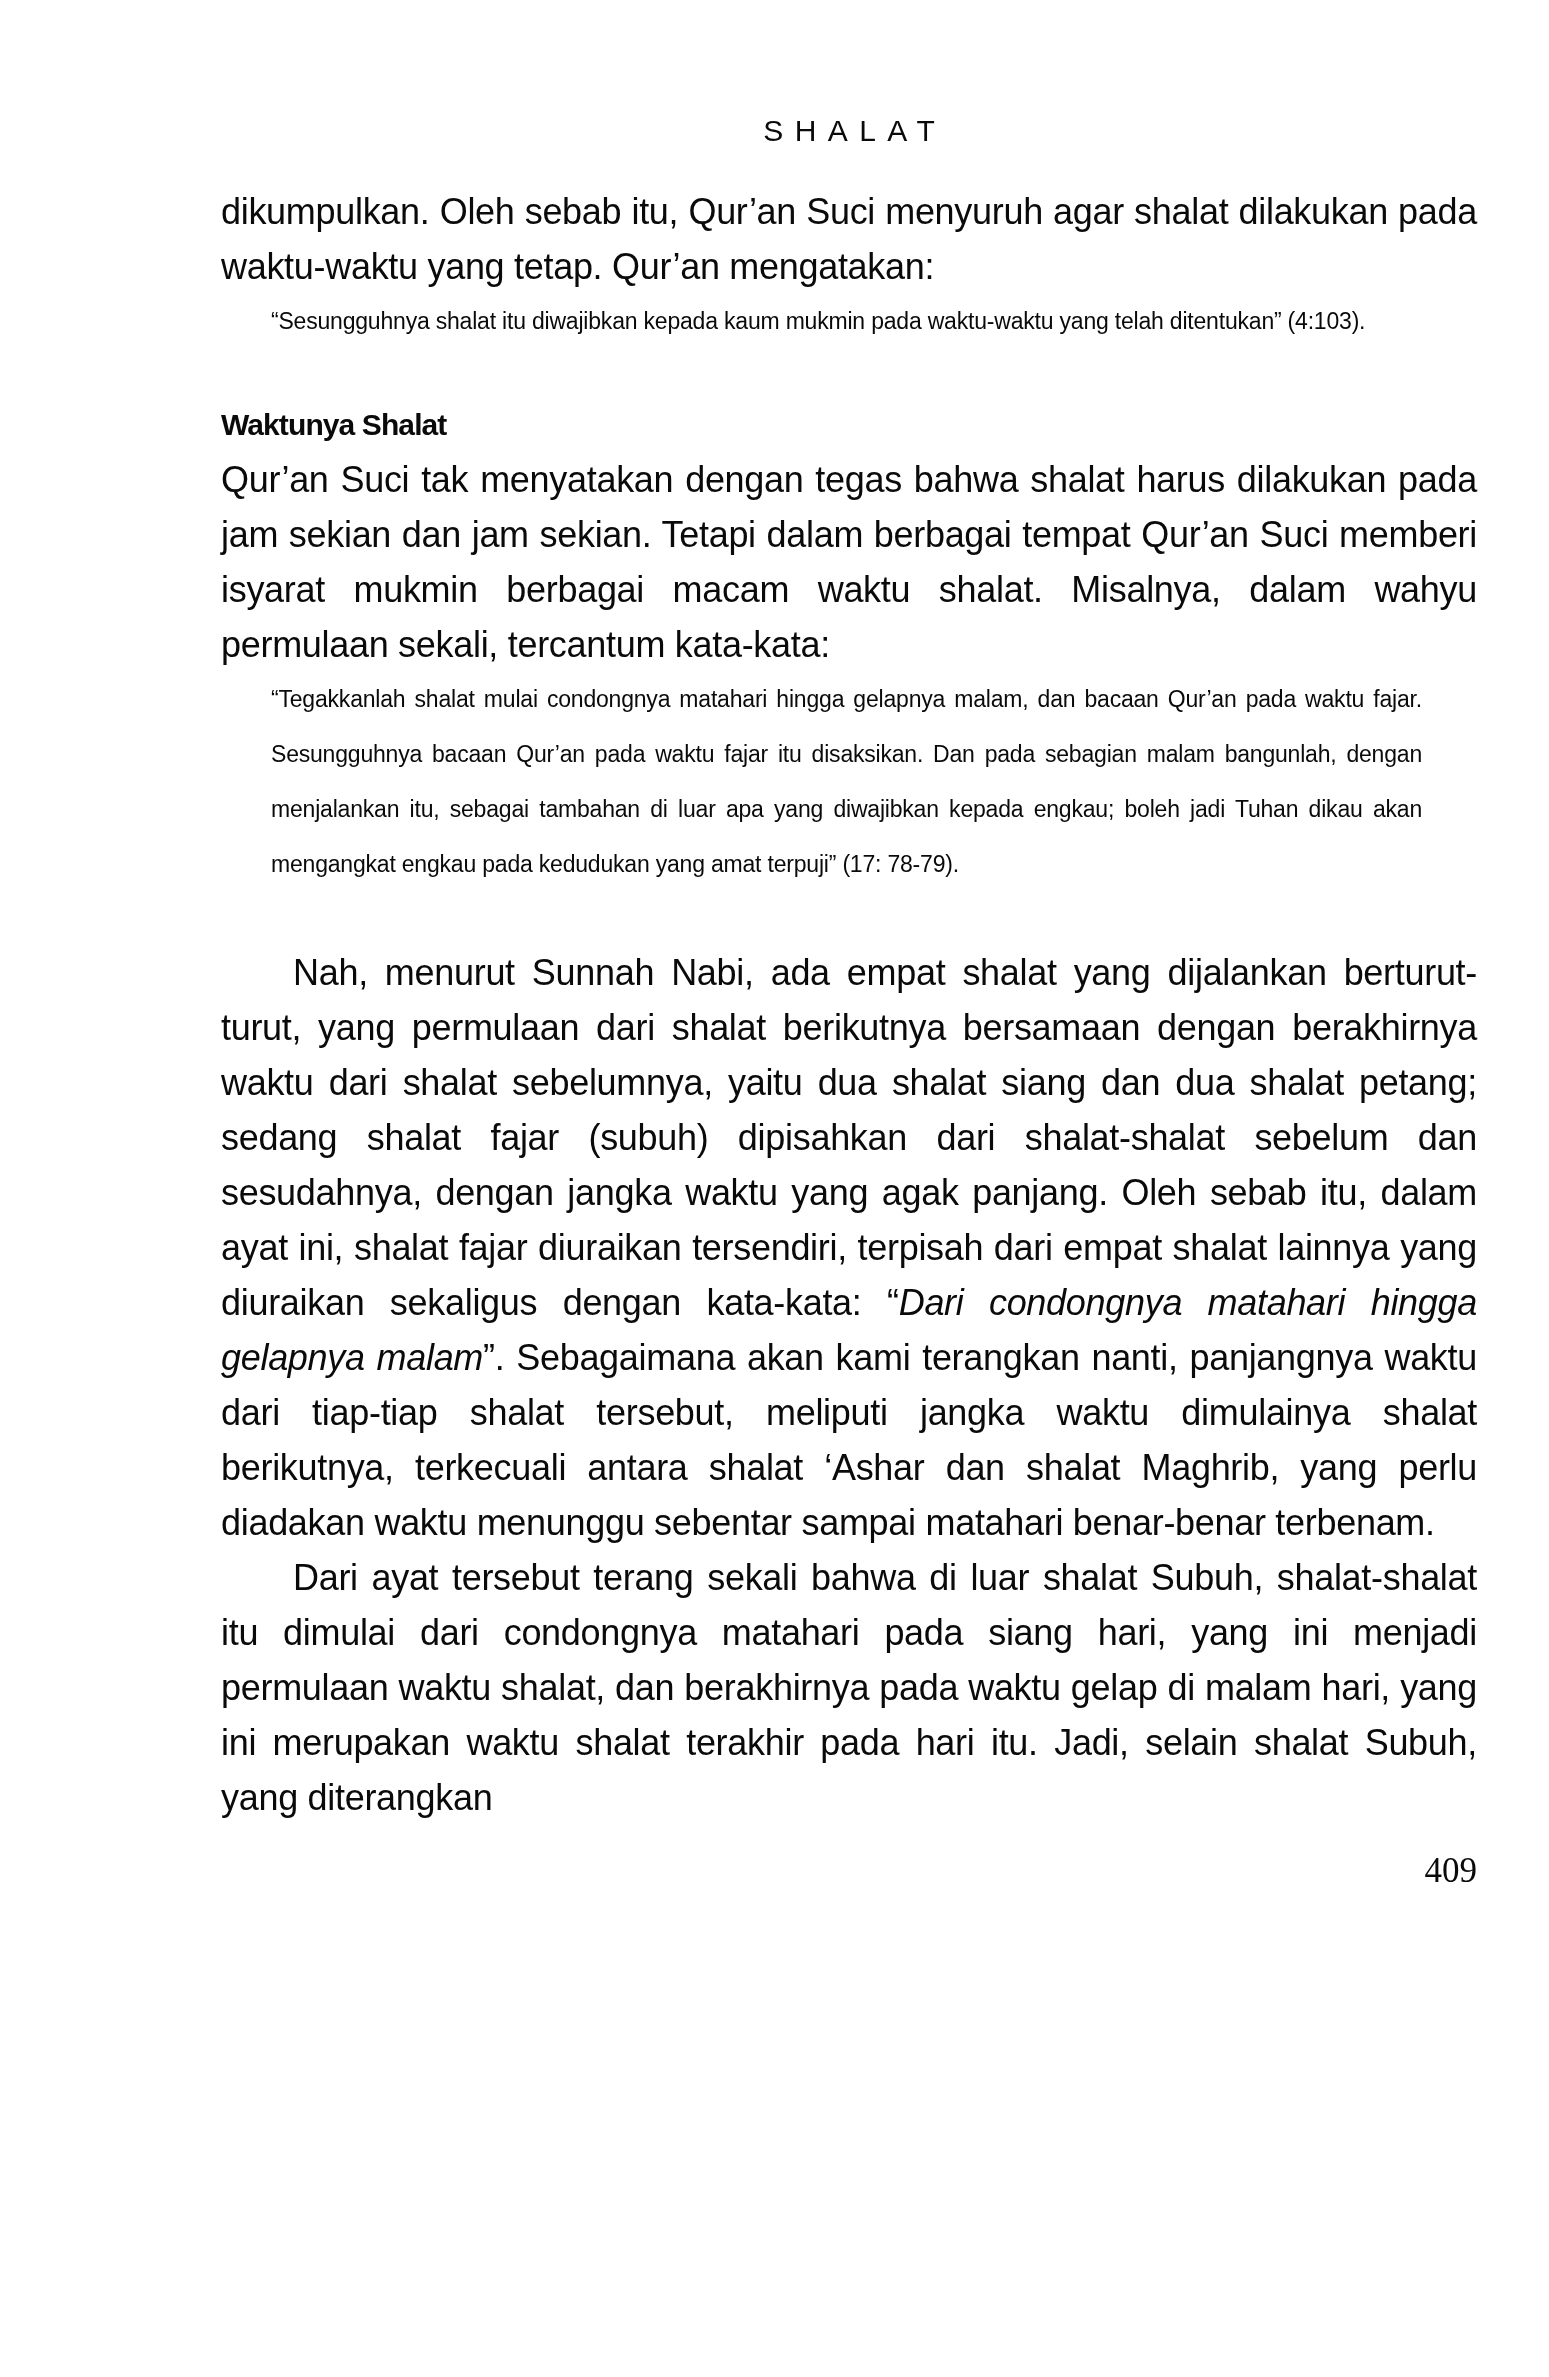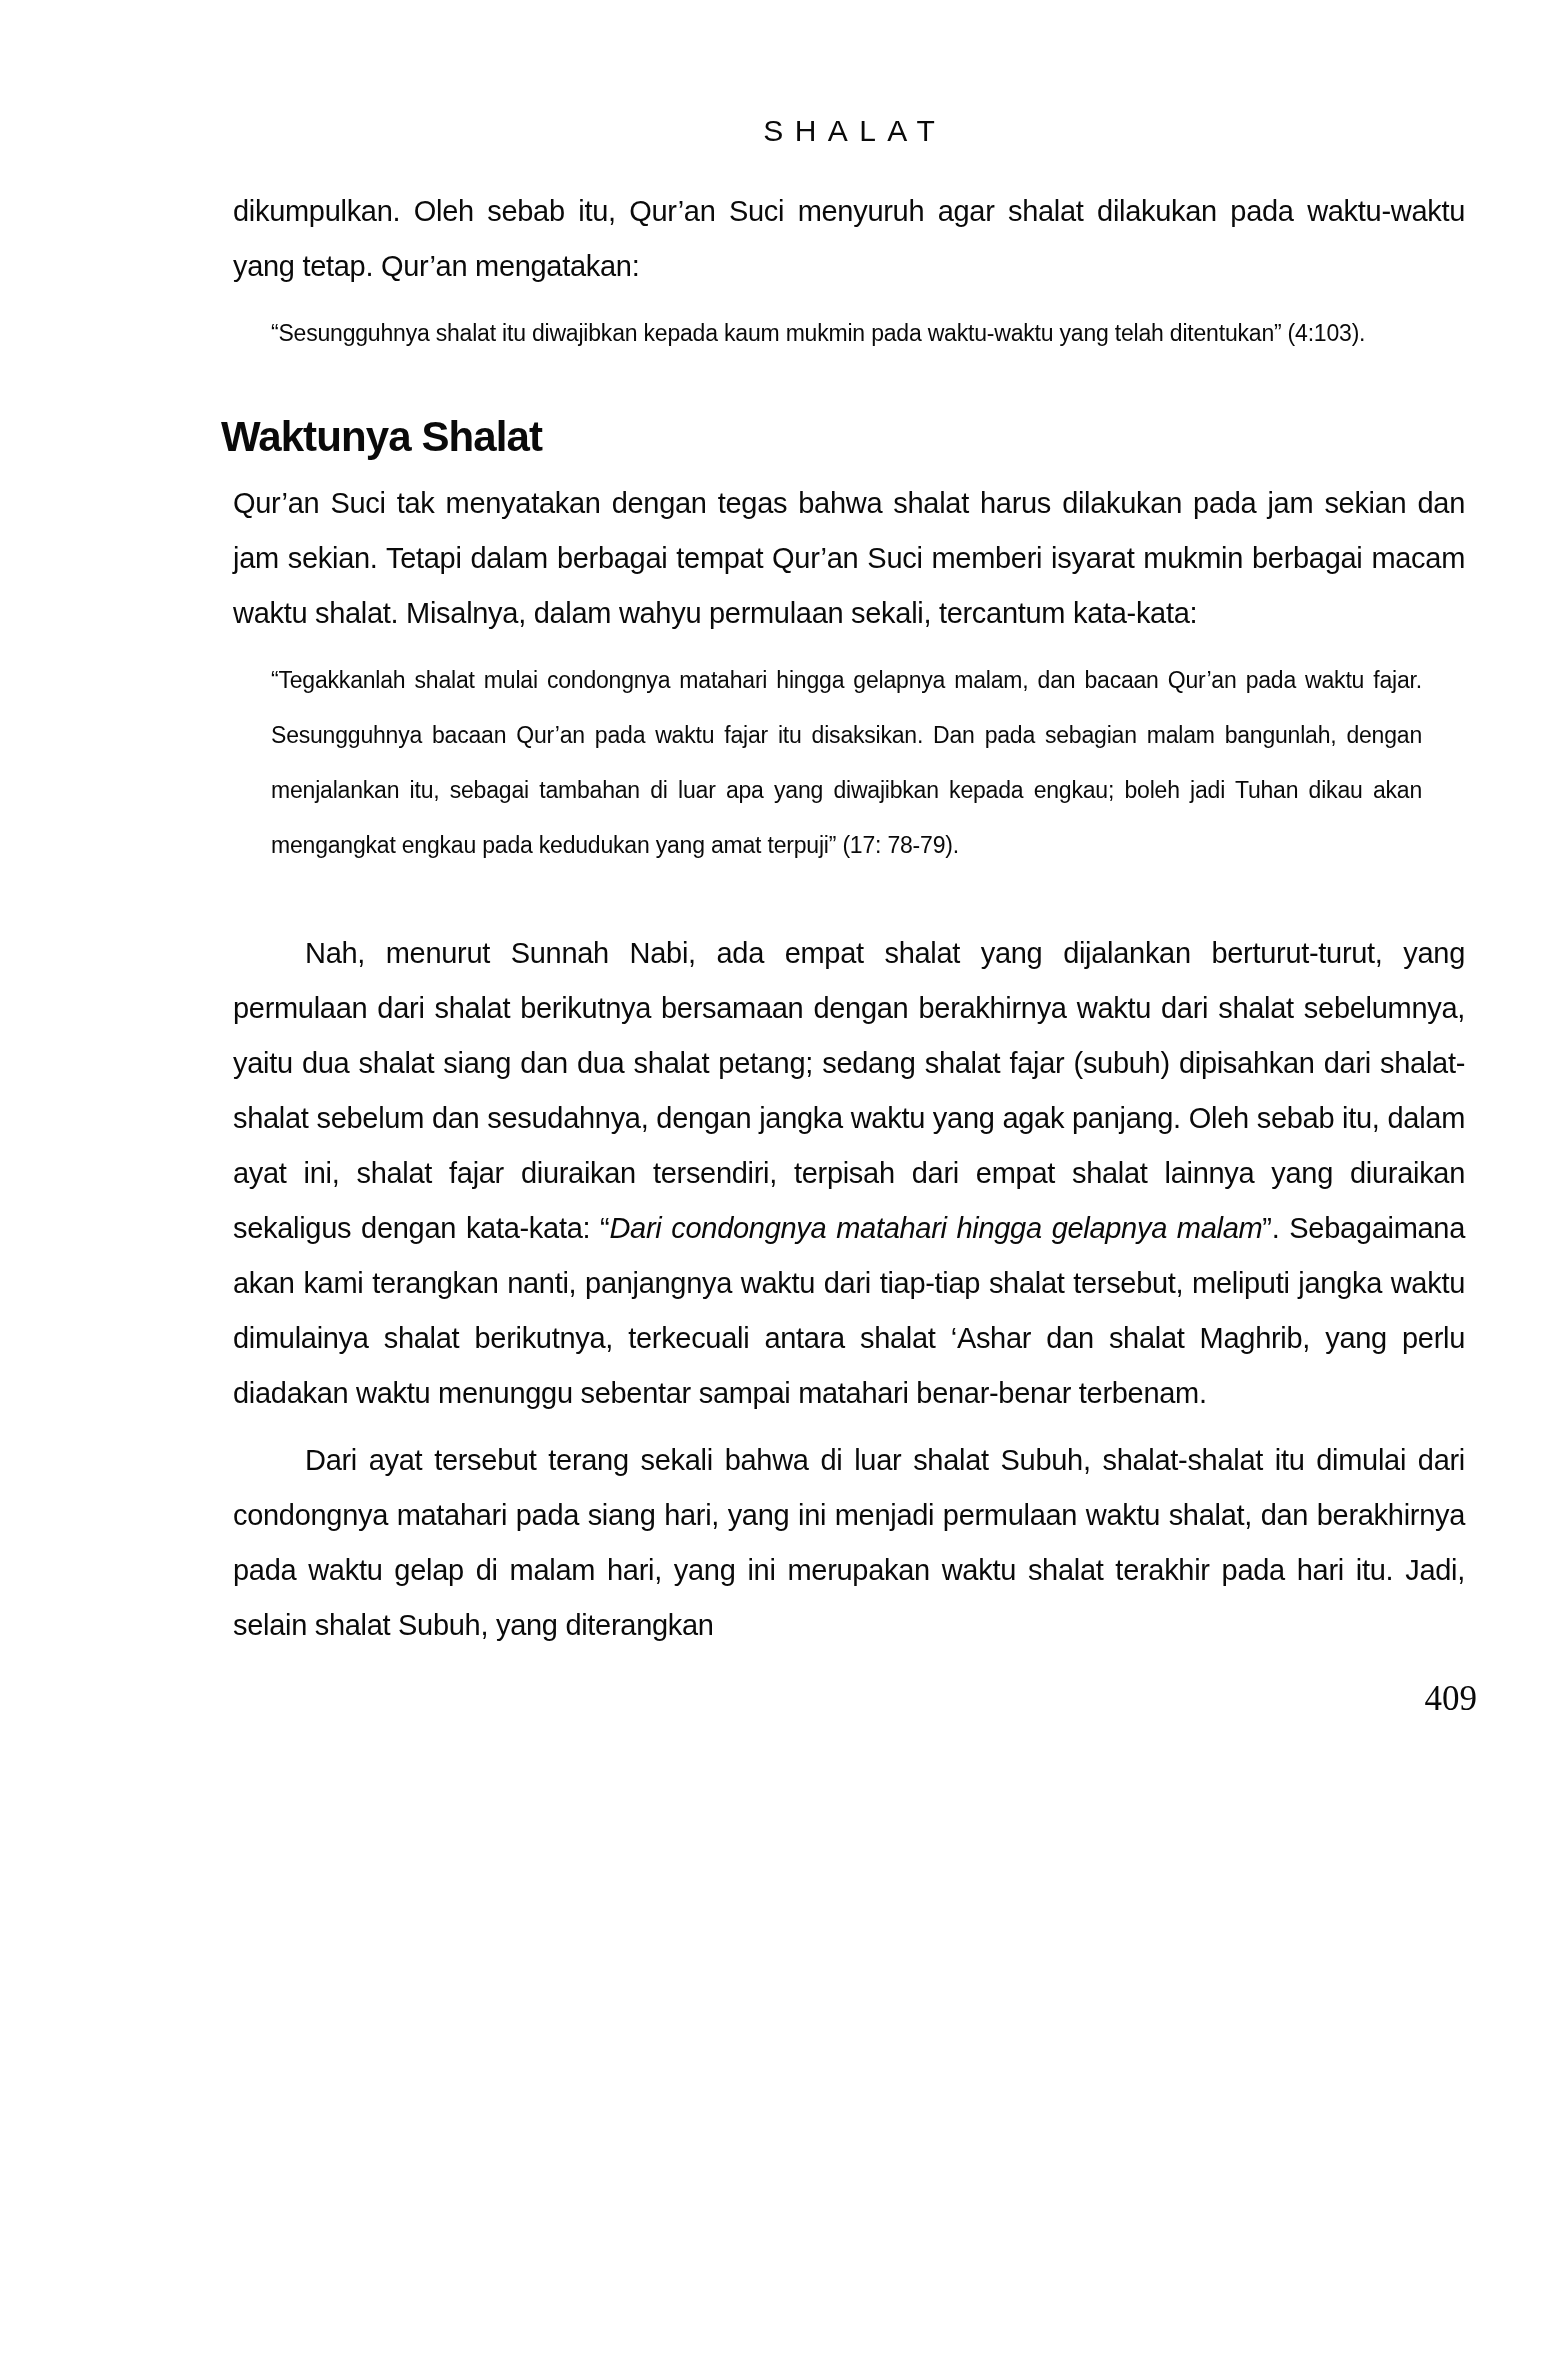--- a/index.html
+++ b/index.html
@@ -16,39 +16,39 @@
   }
   .running-head {
     text-align: center;
     font-size: 30px;
     line-height: 55px;
     letter-spacing: 11.4px;
     text-indent: 11.4px; 
     white-space: nowrap;
   }
   .body {
-    font-size: 29px;
+    font-size: 36px;
     line-height: 55px;
     text-align: justify;
     letter-spacing: -0.3px;
-    margin: 12px;
+    margin: 0;
   }
   .body.first { margin-top: 26px; }
   .body.spaced { margin-top: 53px; }
   .body.indent { text-indent: 72px; }
   .body em { font-style: italic; }
   .quote {
     font-size: 23px;
     line-height: 55px;
     text-align: justify;
     letter-spacing: -0.2px;
     margin: 0 55px 0 50px;
   }
   .heading {
-    font-size: 42px;
+    font-size: 30px;
     font-weight: 700;
     letter-spacing: -0.9px;
     line-height: 55px;
     margin: 48px 0 0 0;
   }
   .page-number {
     text-align: right;
     font-size: 35px;
     line-height: 55px;
     margin-top: 17.5px;

